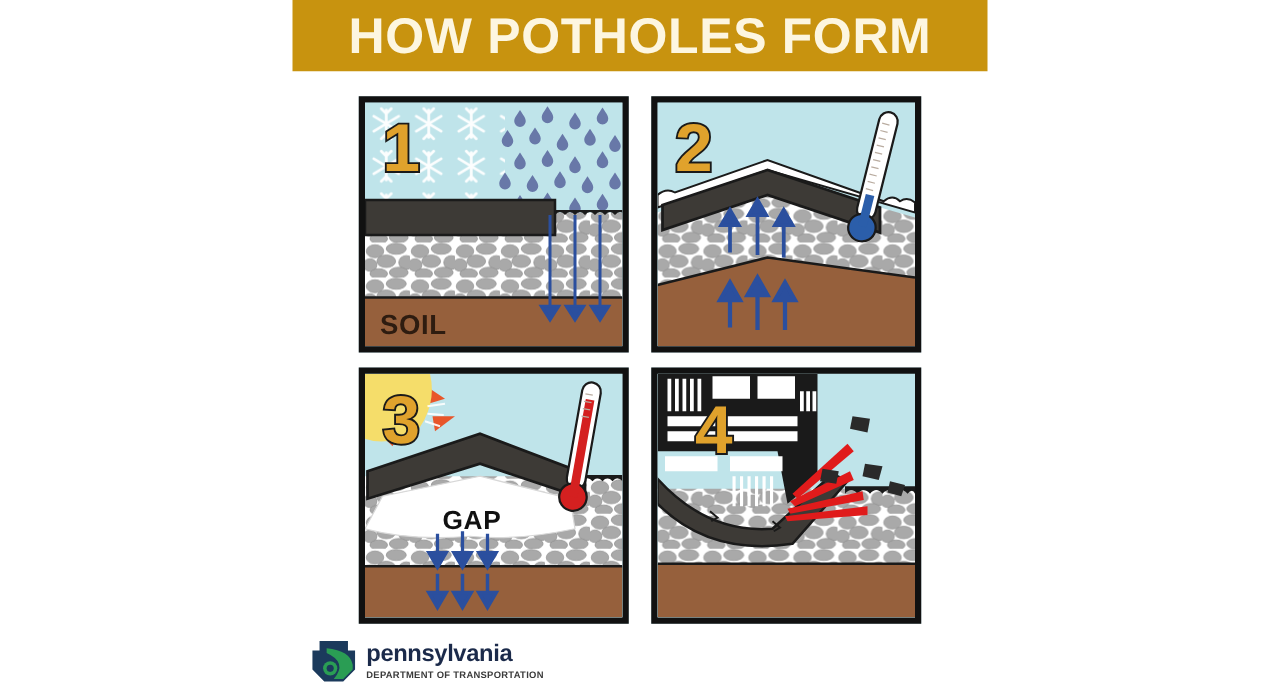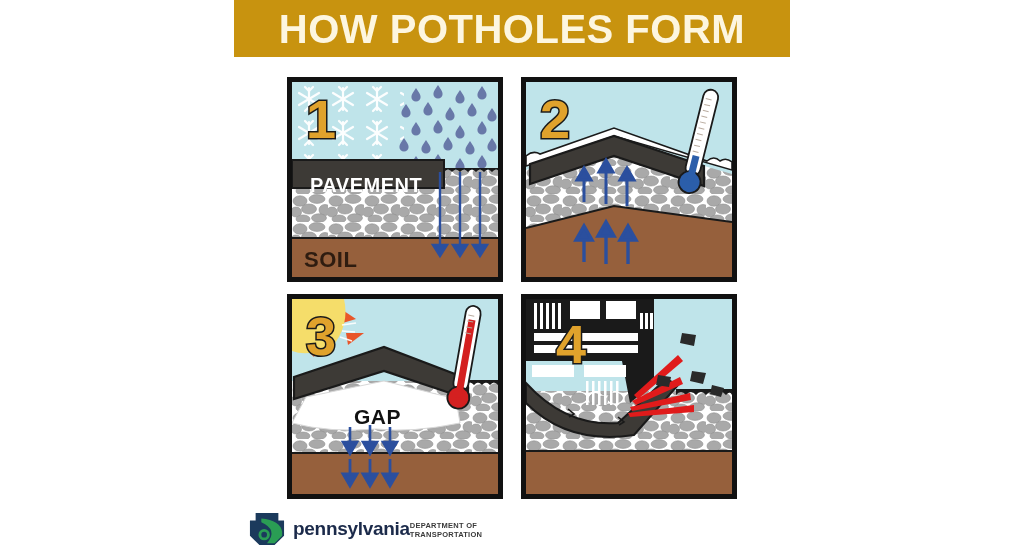--- a/index.html
+++ b/index.html
@@ -49,21 +49,21 @@
   #label-pavement{left:18px;top:92px;font-size:20px;color:#ffffff;}
   #label-soil{left:12px;top:165px;font-size:22px;color:#2e1c10;}
   #label-gap{left:62px;top:106px;font-size:21px;color:#111111;text-align:right;}
 
   
   #footer-logo{
     position:absolute;left:248px;top:508px;width:200px;height:42px;
     display:flex;align-items:center;gap:7px;
   }
   #logo-keystone{width:38px;height:36px;flex:0 0 auto;}
-  #logo-text{display:flex;flex-direction:row;justify-content:center;}
+  #logo-text{display:flex;flex-direction:column;justify-content:center;}
   #logo-word{
     font-size:19px;font-weight:bold;color:#1b2a4a;line-height:1.02;
     font-family:"Liberation Sans", sans-serif;letter-spacing:-0.3px;
   }
   #logo-sub{
     font-size:7.5px;font-weight:bold;color:#3a3a3a;letter-spacing:0.25px;
     font-family:"Liberation Sans", sans-serif;margin-top:2px;
   }
 </style>
 </head>
@@ -146,21 +146,20 @@
       <g stroke="#2b4f9e" stroke-width="2.4" fill="#2b4f9e">
         <line x1="148" y1="90" x2="148" y2="164"></line>
         <path d="M141 163 l14 0 l-7 11 z"></path>
         <line x1="168" y1="90" x2="168" y2="164"></line>
         <path d="M161 163 l14 0 l-7 11 z"></path>
         <line x1="188" y1="90" x2="188" y2="164"></line>
         <path d="M181 163 l14 0 l-7 11 z"></path>
       </g>
     </svg>
     <span class="panel-number" id="num-1">1</span>
-    <span class="layer-label" id="label-pavement">PAVEMENT</span>
     <span class="layer-label" id="label-soil">SOIL</span>
   </div>
 
   <div class="panel" id="panel-2">
     <svg class="panel-svg" viewBox="0 0 206 195" preserveAspectRatio="none">
       <defs>
         <pattern id="p2gravel" x="0" y="0" width="36" height="28" patternUnits="userSpaceOnUse">
           <rect width="36" height="28" fill="#ffffff"></rect>
           <g fill="#a9a9a9" stroke="#8f8f8f" stroke-width="0.6">
             <ellipse cx="8" cy="7" rx="7" ry="5.2"></ellipse>

